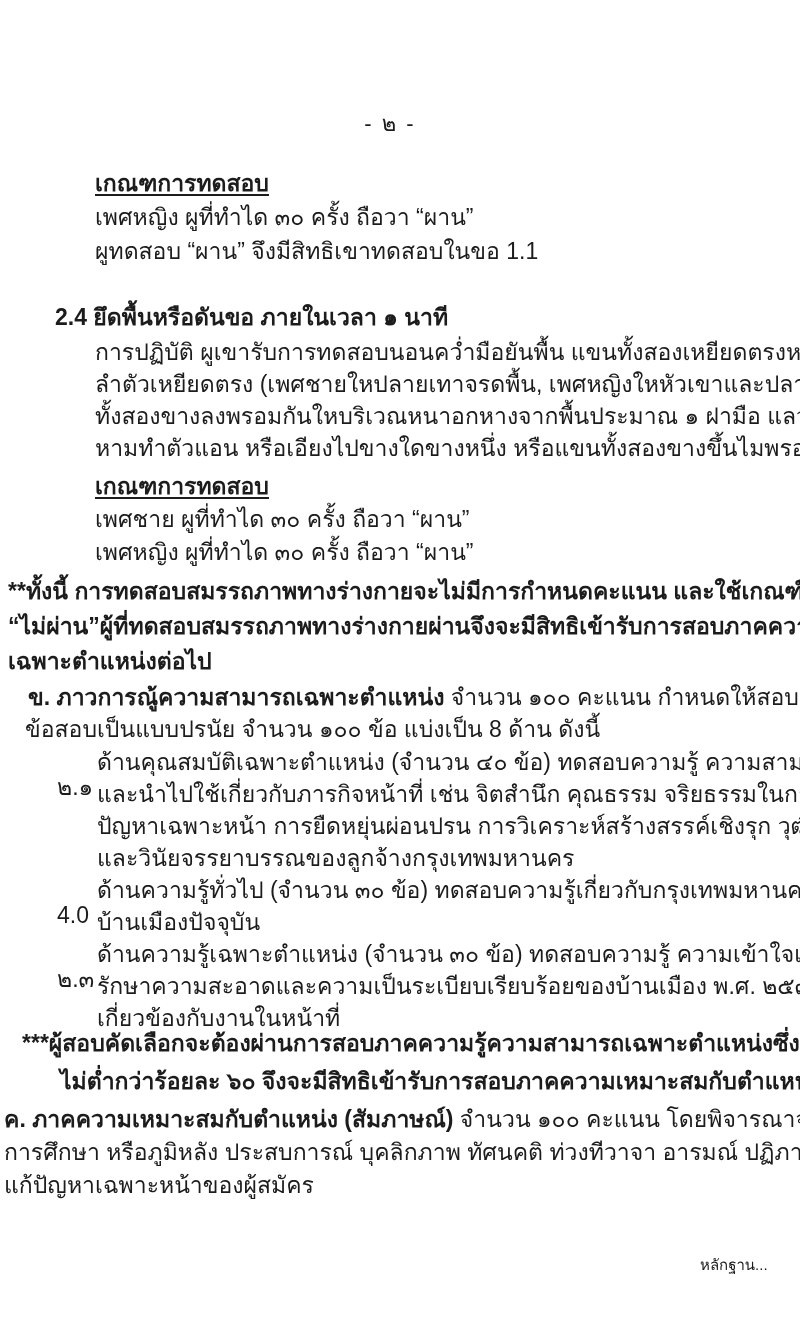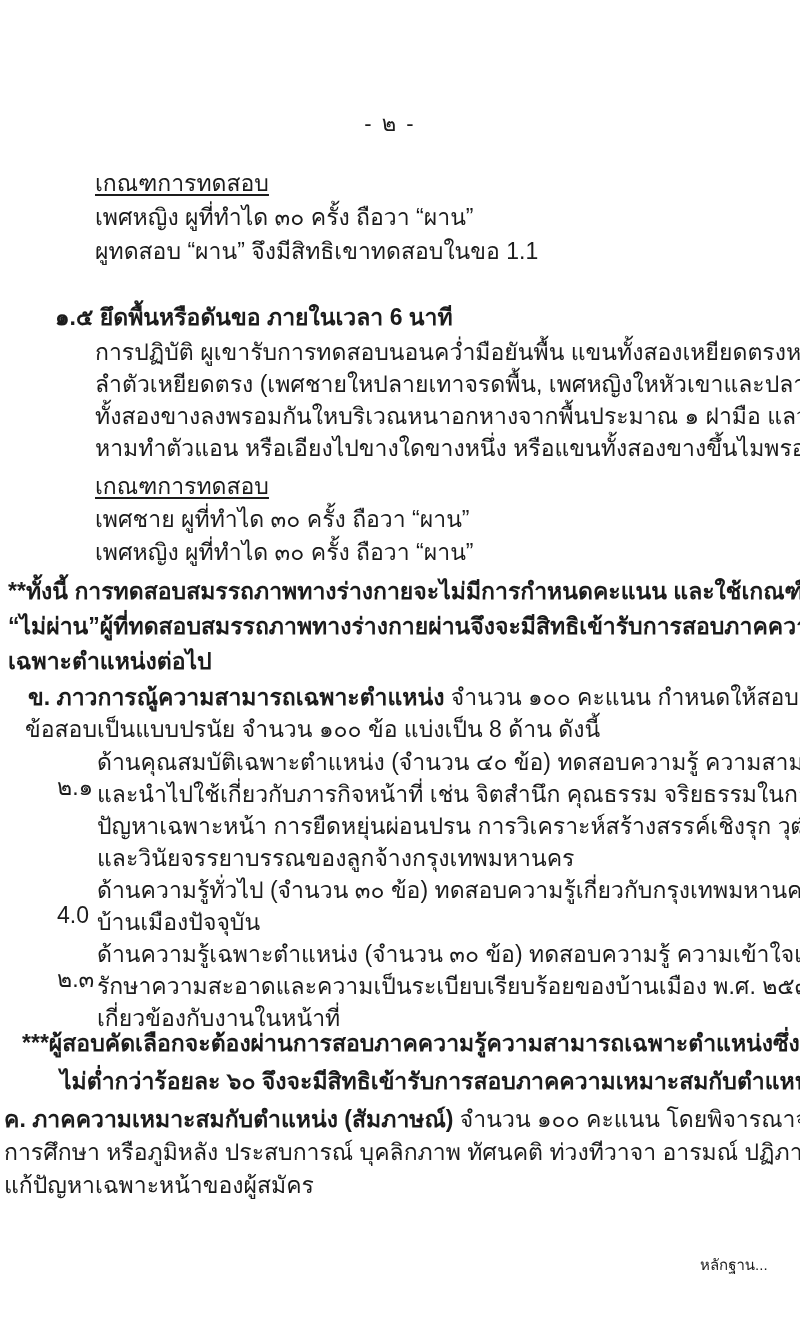--- a/index.html
+++ b/index.html
@@ -13,42 +13,42 @@
     color:#1c1c1c;
     -webkit-font-smoothing:antialiased;
   }
   .abs{position:absolute;}
   .line{white-space:nowrap;font-size:23px;line-height:32px;}
   .lh33 .line{line-height:33px;}
   .lh34 .line{line-height:34px;}
   .lh35 .line{line-height:35px;}
   .lh38 .line{line-height:38px;}
   .bold{font-weight:bold;}
-  .underline{text-decoration:underline;text-underline-offset:3px;}
+  .underline{text-decoration:underline;text-underline-offset:3px;font-weight:bold;}
   .page-number{font-size:22px;letter-spacing:2px;}
   .list-item{display:flex;align-items:flex-start;}
   .list-num{flex:0 0 40px;margin-top:25px;}
   .indent38{padding-left:38px;}
   .footer-marker{font-size:15px;}
 </style>
 </head>
 <body>
 
 <div class="page">
 
   <div class="abs page-number" style="top:106px;left:0;width:780px;text-align:center;">- ๒ -</div>
 
   <div class="abs lh34" style="top:166px;left:95px;">
     <div class="line underline">เกณฑการทดสอบ</div>
     <div class="line">เพศหญิง ผูที่ทำได ๓๐ ครั้ง ถือวา “ผาน”</div>
     <div class="line">ผูทดสอบ “ผาน” จึงมีสิทธิเขาทดสอบในขอ 1.1</div>
   </div>
 
   <div class="abs" style="top:301px;left:55px;">
-    <div class="line bold">๑.๕ ยึดพื้นหรือดันขอ ภายในเวลา 6 นาที</div>
+    <div class="line bold">2.4 ยึดพื้นหรือดันขอ ภายในเวลา ๑ นาที</div>
   </div>
   <div class="abs" style="top:336px;left:95px;">
     <div class="line">การปฏิบัติ ผูเขารับการทดสอบนอนคว่ำมือยันพื้น แขนทั้งสองเหยียดตรงหางกันพอประมาณ</div>
     <div class="line">ลำตัวเหยียดตรง (เพศชายใหปลายเทาจรดพื้น, เพศหญิงใหหัวเขาและปลายเทาจรดพื้น) ยุบแขน</div>
     <div class="line">ทั้งสองขางลงพรอมกันใหบริเวณหนาอกหางจากพื้นประมาณ ๑ ฝามือ แลวดันลำตัวขึ้น</div>
     <div class="line">หามทำตัวแอน หรือเอียงไปขางใดขางหนึ่ง หรือแขนทั้งสองขางขึ้นไมพรอมกัน</div>
   </div>
 
   <div class="abs lh33" style="top:470px;left:95px;">
     <div class="line underline">เกณฑการทดสอบ</div>

